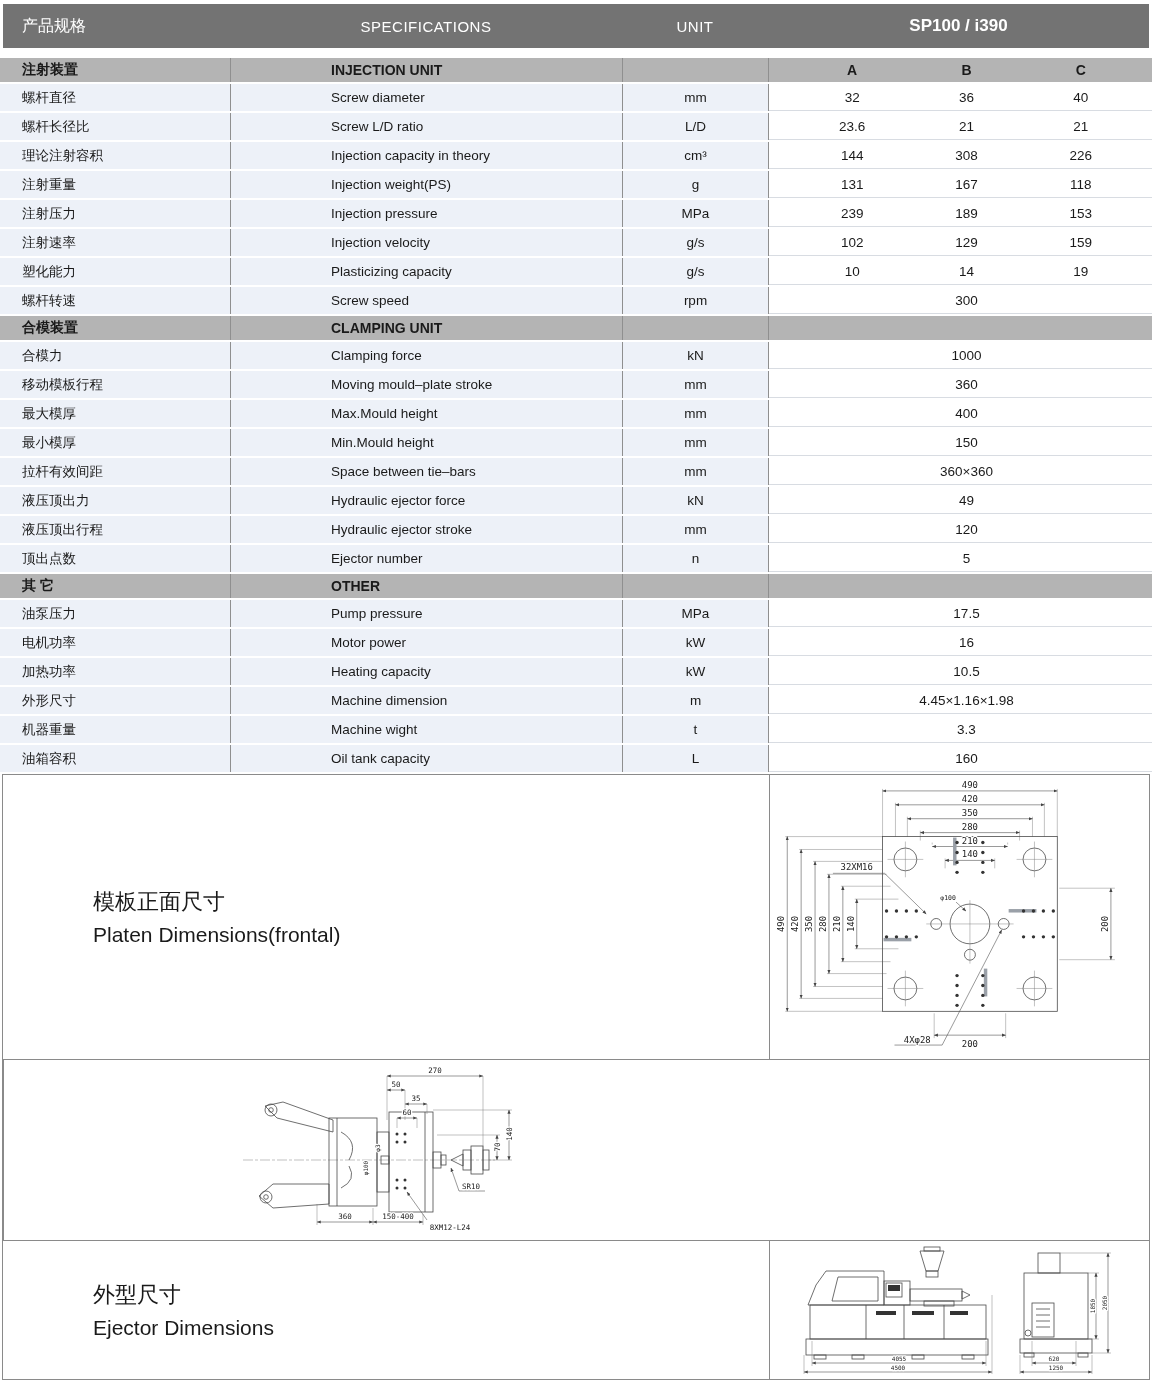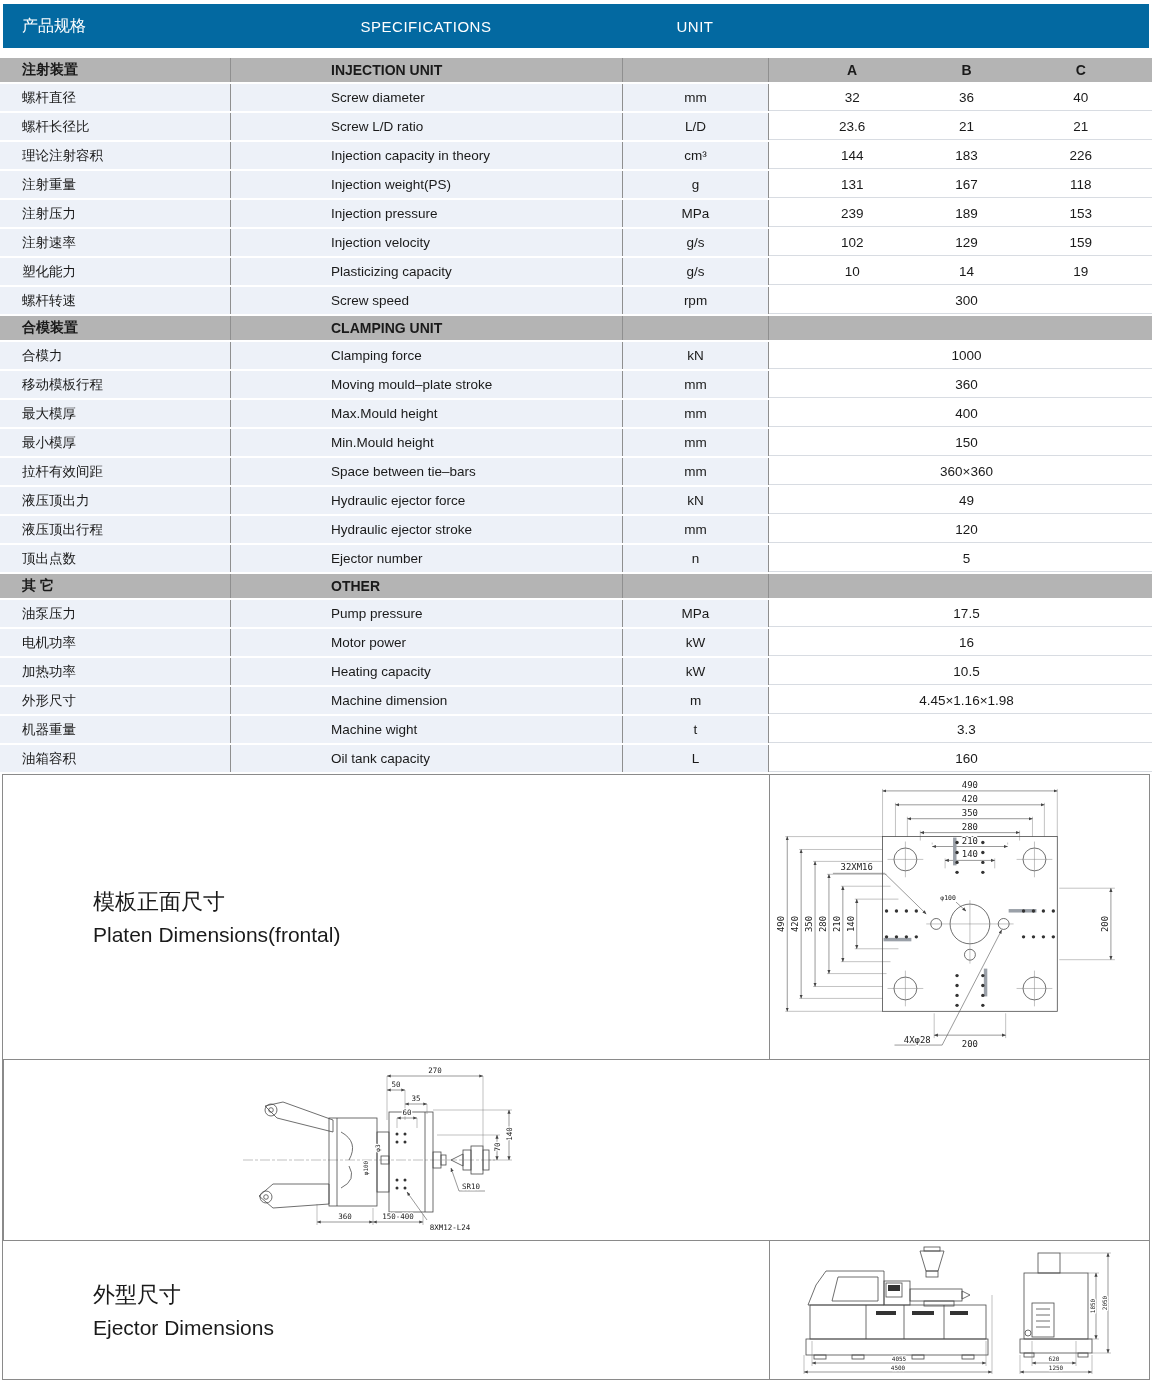--- a/index.html
+++ b/index.html
@@ -1,20 +1,20 @@
 <!DOCTYPE html>
 <html><head>
 <meta charset="utf-8">
 <style>
   html,body{margin:0;padding:0;background:#fff;}
   body{width:1152px;font-family:"Liberation Sans","DejaVu Sans",sans-serif;color:#1a1a1a;}
   .page{width:1152px;height:1380px;overflow:hidden;background:#fff;}
 
   
-  .topbar{height:44px;margin:4px 3px 10px 3px;background:#0369a1;color:#fff;
+  .topbar{height:44px;margin:4px 3px 10px 3px;background:#737373;color:#fff;
     display:grid;grid-template-columns:227px 392px 146px 381px;align-items:center;}
   .topbar .c-cn{padding-left:19px;font-size:16px;}
   .topbar .c-mid{text-align:center;font-size:15px;letter-spacing:.5px;}
   .topbar .c-model{text-align:center;font-size:17px;font-weight:bold;}
 
   
   #spec-table{width:1152px;}
   .trow{display:grid;grid-template-columns:230px 392px 146px 384px;height:27px;margin-bottom:2px;border-radius:11px;}
   .trow.sec{height:24px;}
   .cell{display:flex;align-items:center;background:#edf1f8;font-size:13.5px;}
@@ -56,20 +56,21 @@
     </marker>
   </defs>
 </svg>
 
 <div class="page">
 
   <header class="topbar">
     <div class="c-cn">产品规格</div>
     <div class="c-mid">SPECIFICATIONS</div>
     <div class="c-mid">UNIT</div>
+    <div class="c-model">SP100 / i390</div>
   </header>
 
   <main id="spec-table">
       <div class="trow sec">
         <div class="cell cn">注射装置</div>
         <div class="cell en">INJECTION UNIT</div>
         <div class="cell unit"></div>
         <div class="cell val">
           <span>A</span>
           <span>B</span>
@@ -95,21 +96,21 @@
           <span>21</span>
           <span>21</span>
         </div>
       </div>
       <div class="trow">
         <div class="cell cn">理论注射容积</div>
         <div class="cell en">Injection capacity in theory</div>
         <div class="cell unit">cm³</div>
         <div class="cell val">
           <span>144</span>
-          <span>183</span>
+          <span>308</span>
           <span>226</span>
         </div>
       </div>
       <div class="trow">
         <div class="cell cn">注射重量</div>
         <div class="cell en">Injection weight(PS)</div>
         <div class="cell unit">g</div>
         <div class="cell val">
           <span>131</span>
           <span>167</span>

